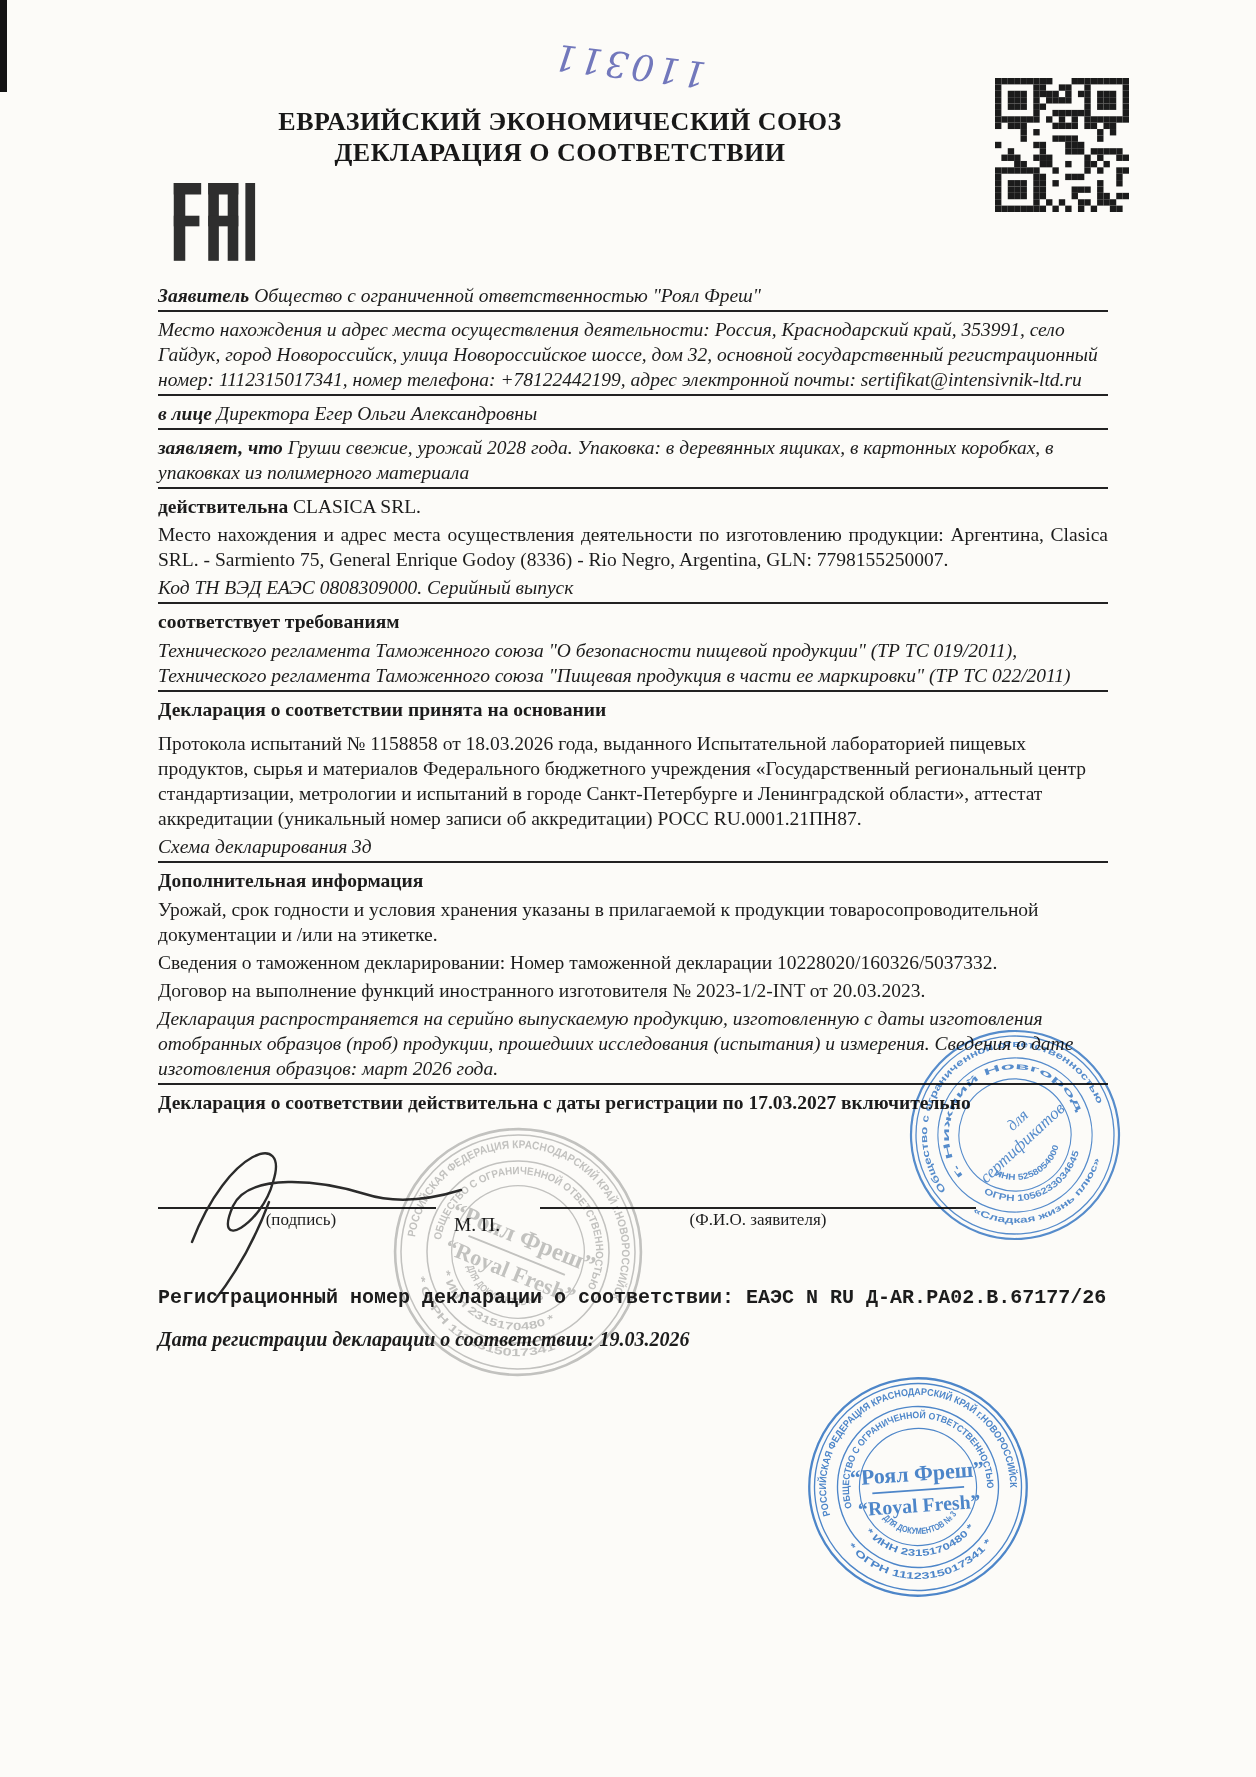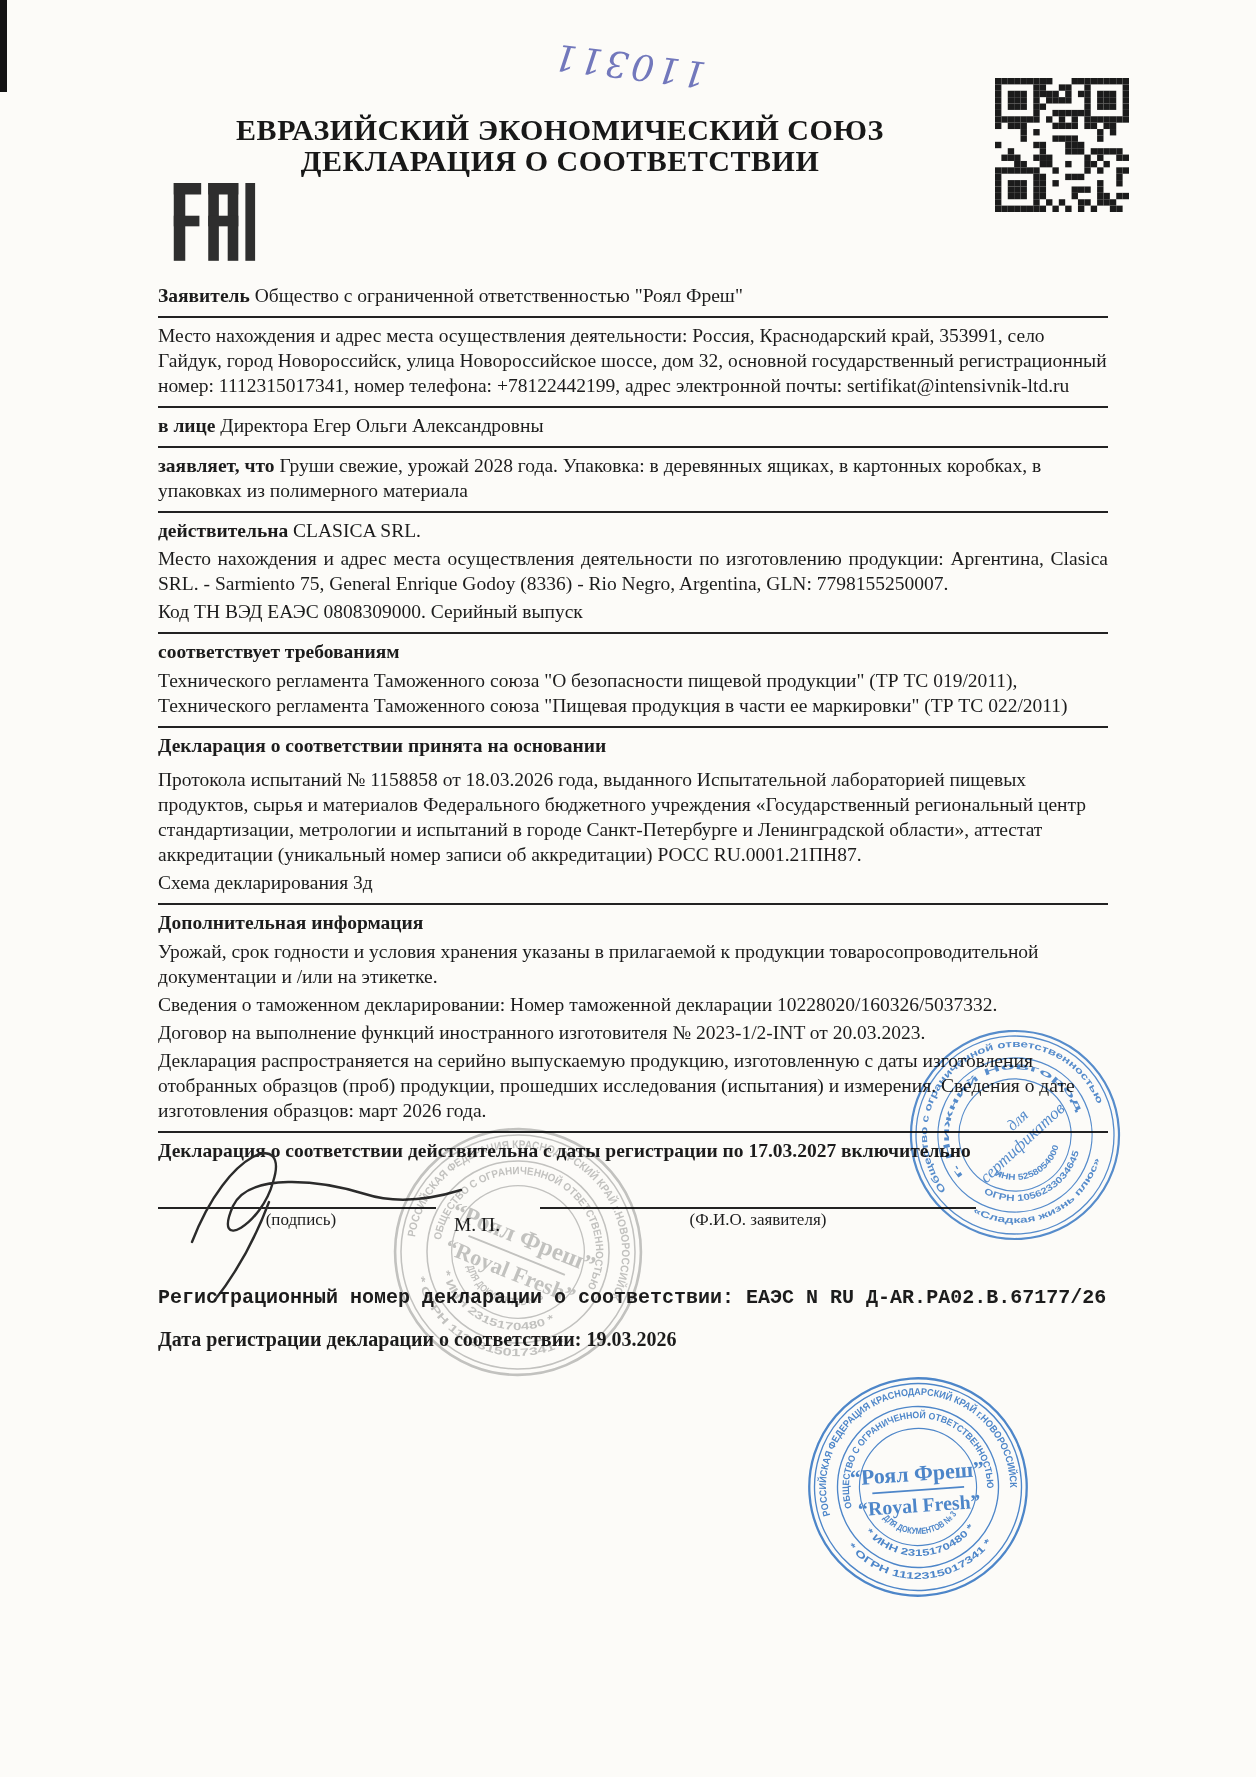--- a/index.html
+++ b/index.html
@@ -2,42 +2,42 @@
 <html><head>
 <meta charset="utf-8">
 <style>
   html,body{margin:0;padding:0;background:#e8e6e2;}
   .page{position:relative;width:1256px;height:1777px;background:#fcfbf8;overflow:hidden;
         font-family:"Liberation Serif","DejaVu Serif",serif;color:#1c1c1c;}
   .artifact-corner{position:absolute;left:0;top:0;width:7px;height:92px;background:#141414;}
   .handwriting{position:absolute;left:548px;top:16px;width:160px;height:70px;
         transform:rotate(187deg);color:#5a62b2;font-style:italic;font-size:36px;
         font-family:"DejaVu Serif",serif;letter-spacing:3px;opacity:.85;}
-  .title{position:absolute;left:120px;top:114px;width:880px;text-align:center;
-        font-weight:bold;font-size:30px;line-height:31px;letter-spacing:.5px;color:#181818;}
+  .title{position:absolute;left:120px;top:106px;width:880px;text-align:center;
+        font-weight:bold;font-size:26px;line-height:31px;letter-spacing:.5px;color:#181818;}
   .qr{position:absolute;left:995px;top:78px;width:134px;height:134px;}
   .eac{position:absolute;left:172px;top:183px;width:84px;height:86px;}
   .content{position:absolute;left:158px;top:283px;width:950px;font-size:19.5px;line-height:25px;z-index:2;}
   .content p{margin:0 0 3px 0;}
-  .u{border-bottom:2px solid #222;padding-bottom:8px;margin-bottom:5px !important;}
+  .u{border-bottom:2px solid #222;padding-bottom:2px;margin-bottom:5px !important;font-style:italic;}
   .h{font-weight:bold;margin:4px 0 4px 0 !important;}
   .lead{font-weight:bold;}
   .just{text-align:justify;}
   .mt{margin-top:9px !important;}
   .bold{font-weight:bold;}
   .sigarea{position:absolute;left:158px;top:1152px;width:950px;height:145px;z-index:2;font-size:19.5px;}
   .sigline-l{position:absolute;left:0;top:55px;width:278px;border-top:2px solid #222;}
   .sigcap-l{position:absolute;left:4px;top:58px;width:278px;text-align:center;font-size:17px;}
   .mp{position:absolute;left:296px;top:30px;margin-top:32px;}
   .sigline-r{position:absolute;left:382px;top:55px;width:436px;border-top:2px solid #222;}
   .fio{position:absolute;left:382px;top:26px;width:436px;text-align:center;}
   .fiocap{position:absolute;left:382px;top:58px;width:436px;text-align:center;font-size:17px;}
   .sigsvg{position:absolute;left:14px;top:-22px;z-index:2;}
   .reg1{position:absolute;left:158px;top:1286px;width:980px;font-weight:bold;font-size:20px;z-index:2;font-family:Liberation Mono, monospace;}
-  .reg2{position:absolute;left:158px;top:1328px;width:980px;font-weight:bold;font-size:20px;z-index:2;}
+  .reg2{position:absolute;left:158px;top:1328px;width:980px;font-weight:bold;font-size:20px;z-index:2;font-style:italic;}
   .stamp{position:absolute;mix-blend-mode:multiply;z-index:3;}
   #stamp-gray{left:388px;top:1122px;width:260px;height:260px;transform:rotate(22deg);opacity:.52;}
   #stamp-right{left:905px;top:1025px;width:220px;height:220px;transform:rotate(-25deg);opacity:.88;}
   #stamp-bottom{left:803px;top:1372px;width:230px;height:230px;transform:rotate(-4deg);opacity:.92;}
   .stamp svg{width:100%;height:100%;}
 </style>
 </head>
 <body>
 
 <div class="page">

